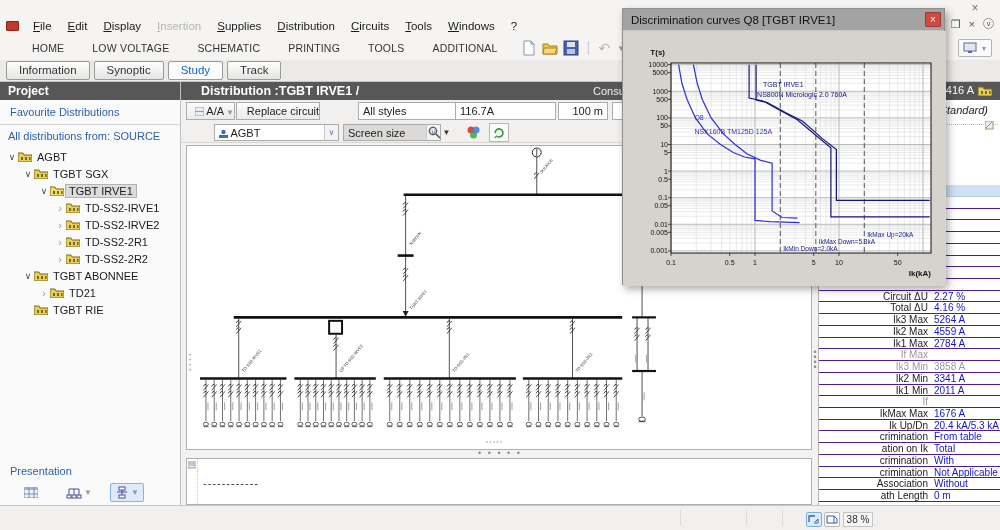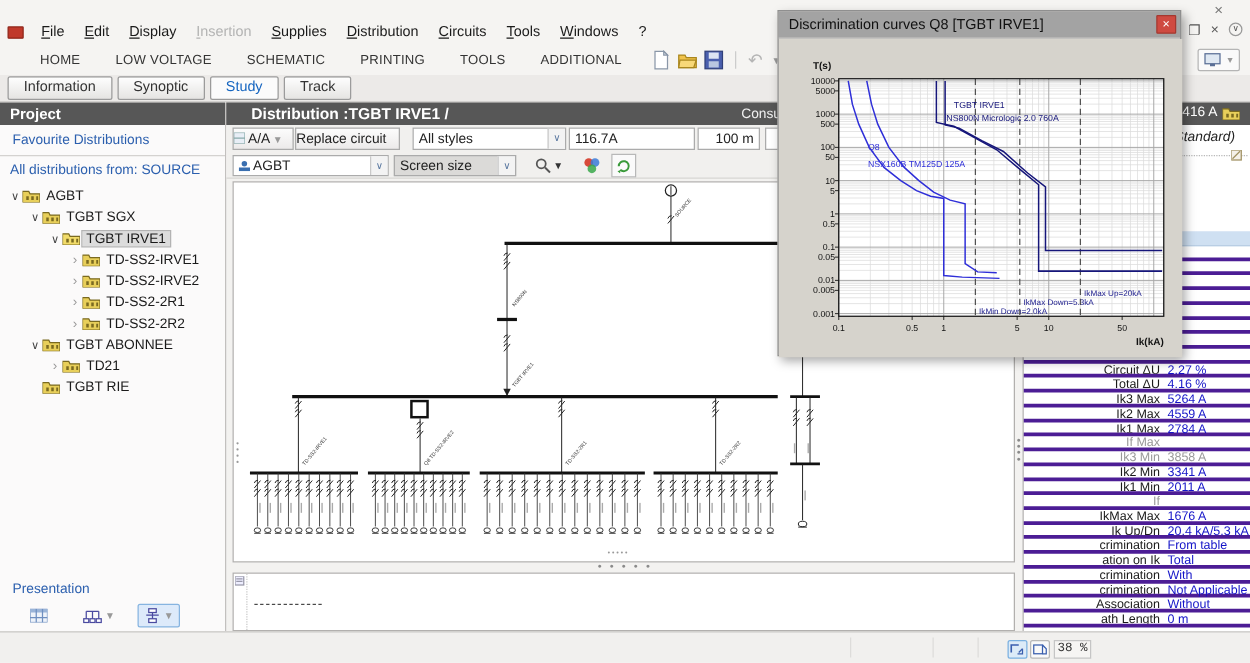--- a/index.html
+++ b/index.html
@@ -45,23 +45,23 @@
   .pbtn { display:flex; align-items:center; justify-content:center; cursor:default; }
   .pbtn.boxed { border:1px solid #86b4e0; background:#ddeafa; border-radius:2px; padding:2px 4px; }
 
   
   .mainheader { left:181px; top:82px; width:819px; height:18px; background:#575757; color:#fff; }
   .mh-title { position:absolute; left:20px; top:2px; font-weight:bold; font-size:12.5px; }
   .mh-frag { position:absolute; left:412px; top:3px; font-size:11px; color:#f0f0f0; }
   .mh-right { position:absolute; right:8px; top:2px; display:flex; align-items:center; gap:4px; font-size:11px; }
   .toolbar1 { left:181px; top:100px; width:819px; height:22px; background:#f1f0ee; }
   .toolbar2 { left:181px; top:122px; width:819px; height:21px; background:#f1f0ee; border-bottom:1px solid #d8d6d4; }
-  .tbtn { position:absolute; border:1px solid #ababab; background:linear-gradient(#fcfcfc,#eceaea); font-size:11px; text-align:left; color:#222; cursor:default; }
+  .tbtn { position:absolute; border:1px solid #ababab; background:linear-gradient(#fcfcfc,#eceaea); font-size:11px; text-align:right; color:#222; cursor:default; }
   .tfield { position:absolute; border:1px solid #ababab; background:#fff; font-size:11px; color:#222; padding:0 4px; line-height:16px; }
-  .combo { position:absolute; border:1px solid #ababab; background:#fff; font-size:11px; line-height:16px; padding-left:4px; cursor:default; }
+  .combo { position:absolute; border:1px solid #ababab; background:#fff; font-size:11px; line-height:16px; padding-left:4px; cursor:default;margin-left:28px; }
   .combo .arrow { position:absolute; right:0; top:0; bottom:0; width:14px; border-left:1px solid #c9c9c9; color:#5a78a0; font-size:8px; text-align:center; line-height:16px; background:#f3f3f3; }
   .combo.gray { background:#dbdad8; }
   .ticon { position:absolute; display:flex; align-items:center; justify-content:center; cursor:default; }
 
   
   .canvas { left:186px; top:145px; width:626px; height:305px; background:#fff; border:1px solid #b2b0ae; }
   .hsplit { left:455px; top:451px; width:90px; height:7px; color:#8a8a8a; font-size:9px; text-align:center; line-height:5px; letter-spacing:2px; cursor:default; }
   .vsplit { left:812px; top:350px; width:6px; height:44px; color:#8a8a8a; font-size:9px; line-height:5px; text-align:center; cursor:default; }
 
   
@@ -70,27 +70,27 @@
   .an-title { position:absolute; left:16px; top:3px; font-weight:bold; font-size:11.5px; color:#111; }
   .an-body { position:absolute; left:16px; top:18px; font-size:11px; color:#333; letter-spacing:1px; }
 
   
   .rightpanel { left:818px; top:100px; width:182px; height:405px; background:#fff; border-left:1px solid #b2b0ae; }
   .rp-standard { position:absolute; right:12px; top:4px; font-style:italic; font-size:11px; color:#222; }
   .rp-dots { position:absolute; left:2px; right:2px; top:24px; border-top:1px dotted #b8b8b8; }
   .rp-icon { position:absolute; right:6px; top:20px; }
   .rp-table { position:absolute; left:0; top:85px; right:0; }
   .rp-bluehdr { height:12px; background:#cfe0f2; border-bottom:1px solid #b9cee4; }
-  .prow { height:11.72px; display:flex; border-bottom:3px solid #4c1d95; font-size:10px; line-height:11.5px; }
+  .prow { height:11.72px; display:flex; border-bottom:1px solid #4c1d95; font-size:10px; line-height:11.5px; }
   .plabel { width:112px; text-align:right; padding-right:3px; color:#1a1a1a; white-space:nowrap; overflow:hidden; direction:rtl; }
   .pvalue { flex:1; padding-left:3px; color:#1414c8; white-space:nowrap; }
   .prow.muted .plabel, .prow.muted .pvalue { color:#9a9a9a; }
 
   
-  .statusbar { left:0; top:505px; width:1000px; height:25px; background:#f1f0ee; border-top:1px solid #c9c7c5;font-family:Liberation Mono, monospace; }
+  .statusbar { left:0; top:505px; width:1000px; height:25px; background:#f1f0ee; border-top:1px solid #c9c7c5; }
   .sb-sep { position:absolute; top:4px; width:1px; height:16px; background:#dddcda; }
   .sb-icon { position:absolute; top:6px; width:16px; height:15px; border:1px solid #b8b8b8; background:#fafafa; border-radius:2px; }
   .sb-icon.sel { border-color:#7ab0e0; background:#dcebf8; }
   .sb-zoom { position:absolute; left:843px; top:6px; width:30px; height:15px; border:1px solid #c5c5c5; background:#f6f5f3; font-size:10px; text-align:center; line-height:14px; color:#333; }
 
   
   .dialog { left:622px; top:8px; width:323px; height:277px; background:#d6d3cc; border:1px solid #8f8f8f; box-shadow:3px 4px 8px rgba(0,0,0,.35); z-index:50; }
   .dlg-title { height:22px; background:#a3a3a3; border-bottom:1px solid #c9c7c5; display:flex; align-items:center; }
   .dlg-title-text { flex:1; font-size:11.5px; color:#111; padding-left:8px; }
   .dlg-close { width:16px; height:15px; background:#cf4a41; border:1px solid #a43830; color:#fff; font-size:10px; line-height:13px; text-align:center; margin-right:3px; border-radius:1px; cursor:default; }

